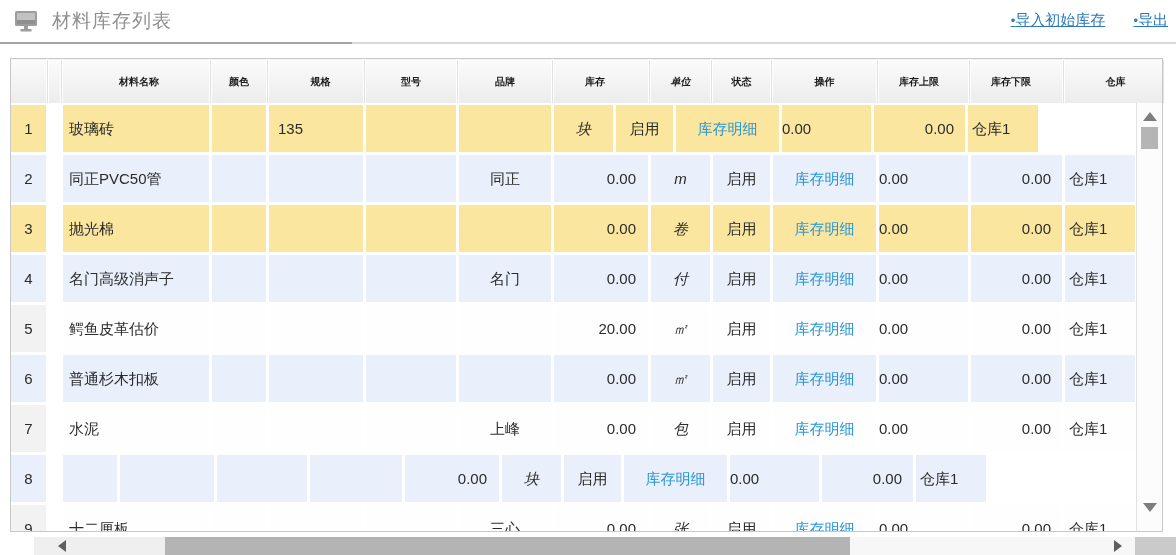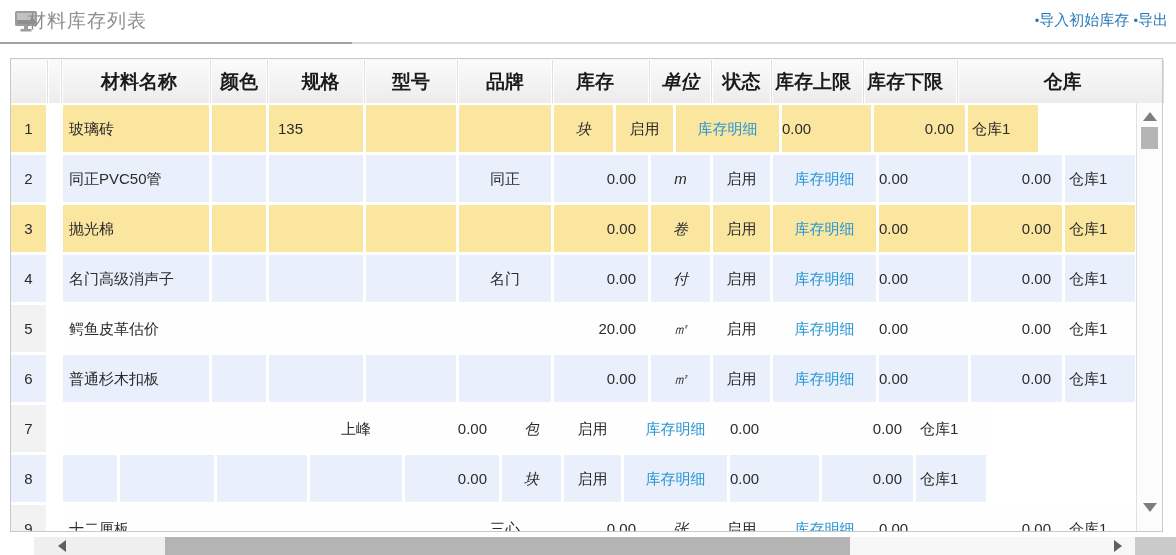--- a/index.html
+++ b/index.html
@@ -3,33 +3,33 @@
 <meta charset="utf-8">
 <style>
   * { margin:0; padding:0; box-sizing:border-box; }
   html,body { background:#ffffff; }
   body { font-family:"Liberation Sans","DejaVu Sans",sans-serif; }
   .page { position:relative; width:1176px; height:555px; background:#fff; overflow:hidden; }
 
   
   .titlebar { position:absolute; left:0; top:0; width:1176px; height:42px; }
   .app-icon { position:absolute; left:14px; top:9px; width:24px; height:24px; }
-  .page-title { position:absolute; left:27px; top:8px; font-size:19px; color:#8f8f8f; letter-spacing:1px; }
+  .page-title { position:absolute; left:52px; top:8px; font-size:19px; color:#8f8f8f; letter-spacing:1px; }
   .top-links { position:absolute; right:8px; top:11px; font-size:15px; white-space:nowrap; }
-  .top-link { color:#2a79b7; margin-left:0; cursor:pointer; }
+  .top-link { color:#2a79b7; text-decoration:underline; margin-left:24px; cursor:pointer; }
   .top-link .bullet { font-size:13px; }
   .underline-dark  { position:absolute; left:0; top:42px; width:352px; height:2px; background:#a3a3a3; }
   .underline-light { position:absolute; left:352px; top:42px; width:824px; height:2px; background:#dadada; }
 
   
   .grid { position:absolute; left:10px; top:58px; width:1153px; height:474px;
           border:1px solid #c8c8c8; background:#fff; }
   .ghead { display:flex; gap:3px; height:44px; width:1151px; background:#fff; }
   .hcell { position:relative; height:44px; display:flex; align-items:center; justify-content:center;
-           font-size:19px; font-weight:bold; color:#1b1b1b;
+           font-size:10px; font-weight:bold; color:#1b1b1b;
            background:linear-gradient(#fbfbfb,#ececec); border-top:1px solid #f4f4f4; }
   .hcell::after { content:''; position:absolute; right:-2px; top:0; bottom:0; width:1px; background:#e0e0e0; }
   .h-last { flex:1; }
 
   .gbody { position:relative; width:1151px; height:428px; overflow:hidden; }
   .rows { padding-top:2px; display:flex; flex-direction:column; gap:3px; width:1125px; }
   .row { display:flex; gap:3px; height:47px; }
   .cell { position:relative; height:47px; line-height:47px; font-size:15px; color:#2b2b2b;
           white-space:nowrap; overflow:hidden; }
   .cell::after { content:''; position:absolute; right:-2px; top:0; bottom:0; width:1px; background:#e6e6e6; }
@@ -100,20 +100,21 @@
         <div class="hcell c-num"></div>
         <div class="hcell c-sel"></div>
         <div class="hcell c-name">材料名称</div>
         <div class="hcell c-color">颜色</div>
         <div class="hcell c-spec">规格</div>
         <div class="hcell c-model">型号</div>
         <div class="hcell c-brand">品牌</div>
         <div class="hcell c-stock">库存</div>
         <div class="hcell c-unit">单位</div>
         <div class="hcell c-status">状态</div>
+        <div class="hcell c-action">操作</div>
         <div class="hcell c-upper">库存上限</div>
         <div class="hcell c-lower">库存下限</div>
         <div class="hcell c-wh h-last">仓库</div>
       </div>
     <div class="gbody">
       <div class="rows">
           <div class="row tone-yellow">
     <div class="cell c-num">1</div>
     <div class="cell c-sel"></div>
     <div class="cell c-name">玻璃砖</div>
@@ -204,20 +205,21 @@
     <div class="cell c-unit">㎡</div>
     <div class="cell c-status">启用</div>
     <div class="cell c-action">库存明细</div>
     <div class="cell c-upper">0.00</div>
     <div class="cell c-lower">0.00</div>
     <div class="cell c-wh">仓库1</div>
   </div>
           <div class="row tone-plain">
     <div class="cell c-num">7</div>
     <div class="cell c-sel"></div>
+    <div class="cell c-name">水泥</div>
     <div class="cell c-color"></div>
     <div class="cell c-spec"></div>
     <div class="cell c-model"></div>
     <div class="cell c-brand">上峰</div>
     <div class="cell c-stock">0.00</div>
     <div class="cell c-unit">包</div>
     <div class="cell c-status">启用</div>
     <div class="cell c-action">库存明细</div>
     <div class="cell c-upper">0.00</div>
     <div class="cell c-lower">0.00</div>

